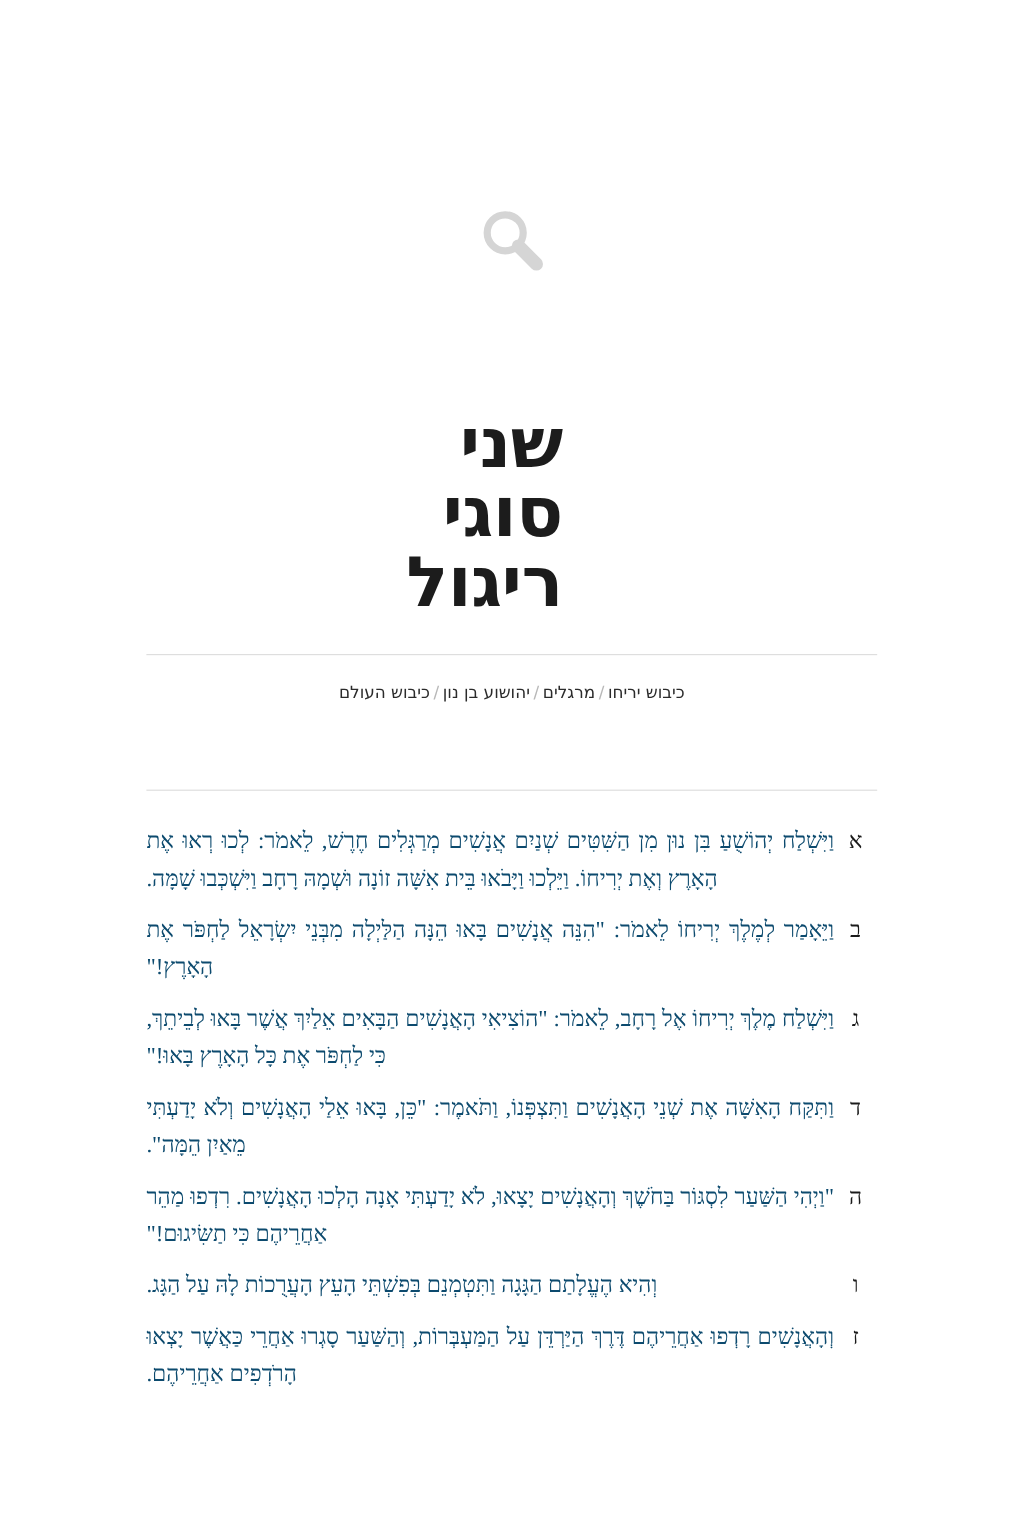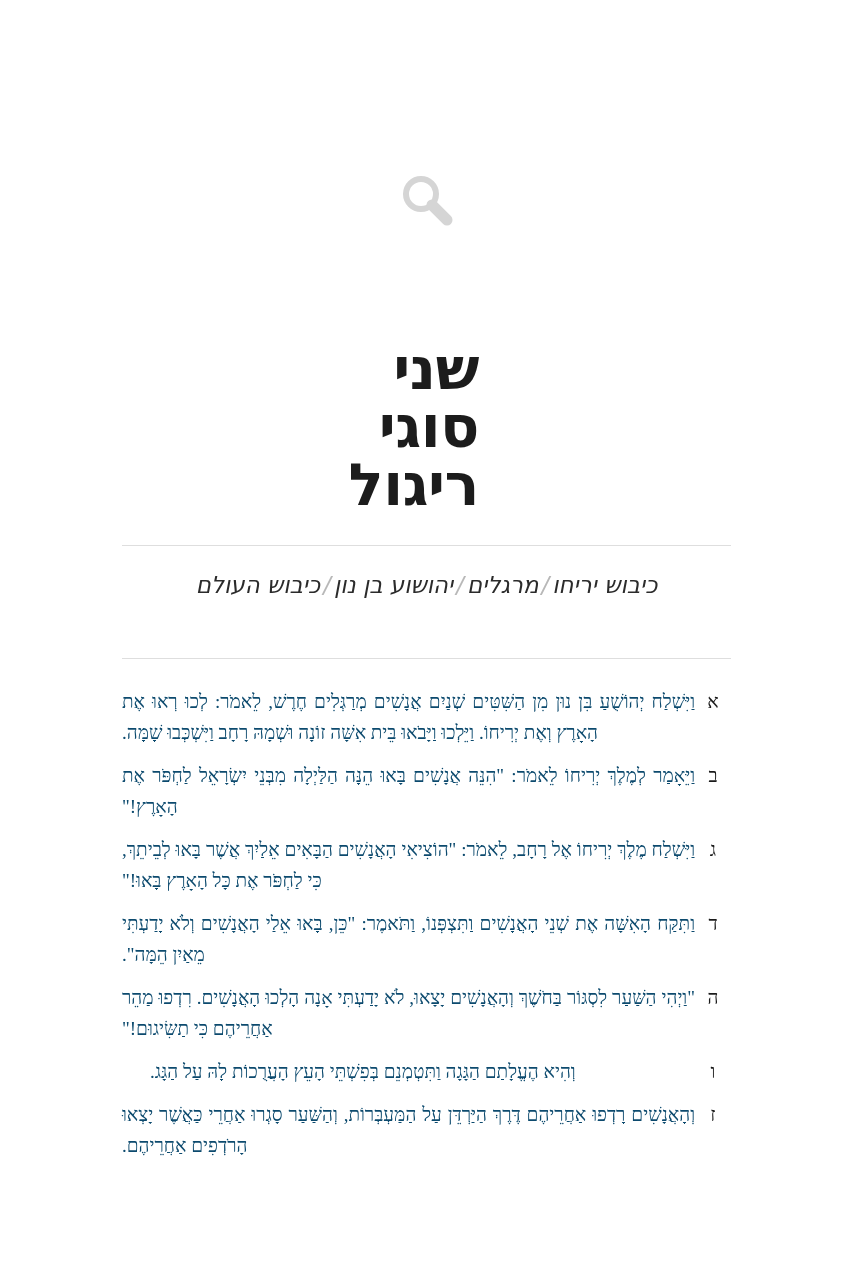--- a/index.html
+++ b/index.html
@@ -37,21 +37,21 @@
   }
 
   
   .title-block {
     position: absolute;
     top: 340px;
     left: 0;
     width: 853px;
     box-sizing: border-box;
     padding-left: 0;
-    padding-right: 4px;
+    padding-right: 14px;
   }
   .doc-title {
     margin: 0;
     font-family: "DejaVu Sans", "Liberation Sans", sans-serif;
     font-weight: 700;
     font-size: 58px;
     line-height: 1.00;
     letter-spacing: -0.5px;
     text-align: right;
     color: #1c1c1c;
@@ -70,25 +70,24 @@
   .rule-top { top: 545px; }
   .rule-bottom { top: 658px; }
 
   .subtitle {
     position: absolute;
     top: 568px;
     left: 122px;
     width: 609px;
     text-align: center;
     font-family: "DejaVu Sans", "Liberation Sans", sans-serif;
-    font-size: 23px;
+    font-size: 14px;
     line-height: 1.55;
     color: #2b2b2b;
     direction: rtl;
-    font-style: italic;
   }
   .subtitle .sep {
     color: #b8b8b8;
     padding: 0 3px;
   }
 
   
   .verses {
     position: absolute;
     top: 686px;
@@ -119,21 +118,20 @@
     text-align-last: left;
     font-family: "Liberation Serif", "DejaVu Serif", serif;
     font-size: 19px;
     line-height: 31px;
     color: #0c4a6e;
     direction: rtl;
     unicode-bidi: isolate;
   }
   .verse.single .verse-text {
     text-align: left;
-    margin-left: 28px;
   }
 </style>
 </head>
 <body>
 
 <div class="page">
 
   <div class="search-icon-wrap">
     <span>
       <svg width="62" height="62" viewBox="0 0 62 62" aria-hidden="true">

